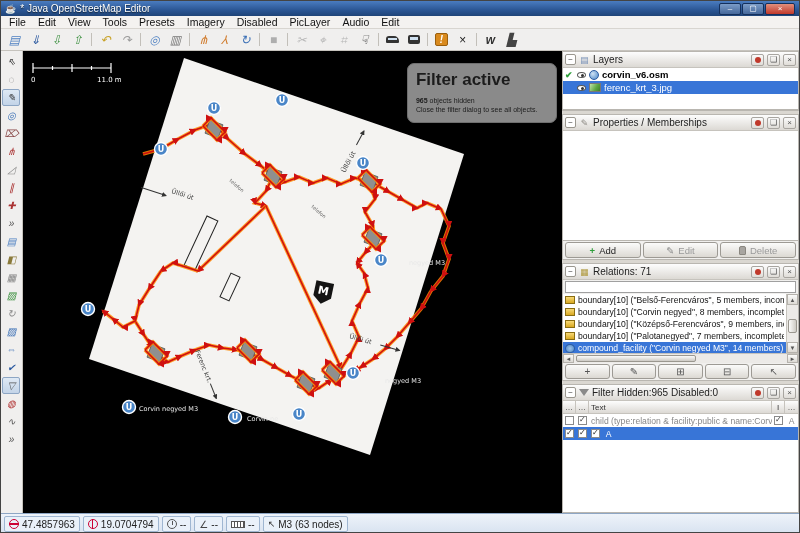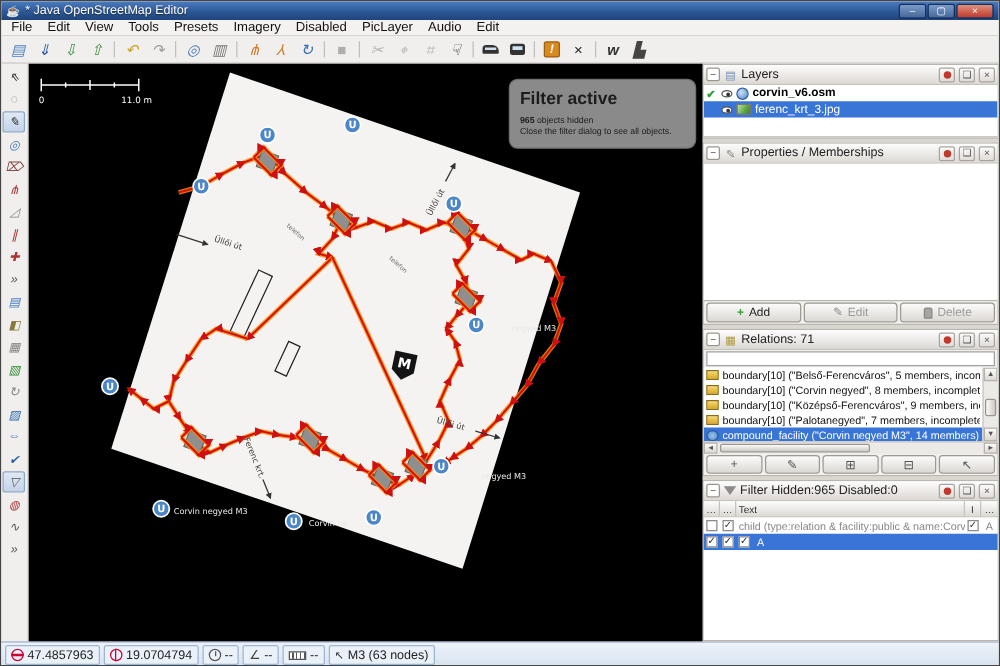--- a/index.html
+++ b/index.html
@@ -47,21 +47,21 @@
   .ub circle{fill:#4a86c8;stroke:#fff;stroke-width:1.4;}
   .ubt{fill:#fff;font-size:8px;font-weight:bold;text-anchor:middle;font-family:"DejaVu Sans",sans-serif;}
   .stl{fill:#e8e8e8;font-size:6.5px;font-family:"DejaVu Sans",sans-serif;}
   .strl{fill:#3a3a3a;font-size:6.5px;font-family:"DejaVu Sans",sans-serif;}
   .strl.tiny{font-size:5px;fill:#666;}
   .scl{stroke:#fff;stroke-width:1.2;}
   .sct{fill:#fff;font-size:7px;font-family:"DejaVu Sans",sans-serif;}
   .mlogo-t{fill:#fff;font-size:11px;font-weight:bold;text-anchor:middle;font-family:"DejaVu Sans",sans-serif;}
   .notif{position:absolute;left:384px;top:12px;width:150px;padding:6px 8px 7px;background:rgba(145,145,145,.95);
     border:1px solid #6f6f6f;border-radius:7px;color:#1c1c1c;}
-  .notif h3{margin:0 0 6px;font-size:14px;}
+  .notif h3{margin:0 0 6px;font-size:17px;}
   .notif p{margin:0;font-size:7px;line-height:1.35;}
   
   .rightcol{width:237px;background:#dad7d1;display:flex;flex-direction:column;}
   .panel{background:#f1f0ee;border:1px solid #b9b6b0;display:flex;flex-direction:column;margin-bottom:3px;}
   .phead{height:16px;display:flex;align-items:center;gap:3px;padding:0 2px;font-size:10px;color:#222;
     background:linear-gradient(#fdfdfd,#dcd9d4);border-bottom:1px solid #c6c3bd;}
   .pcollapse{width:11px;height:11px;border:1px solid #9a978f;border-radius:2px;background:#fff;
     font-size:8px;line-height:9px;text-align:center;color:#444;}
   .phico{font-size:9px;color:#7a93b8;width:11px;text-align:center;}
   .ptitle{flex:1;white-space:nowrap;overflow:hidden;}

